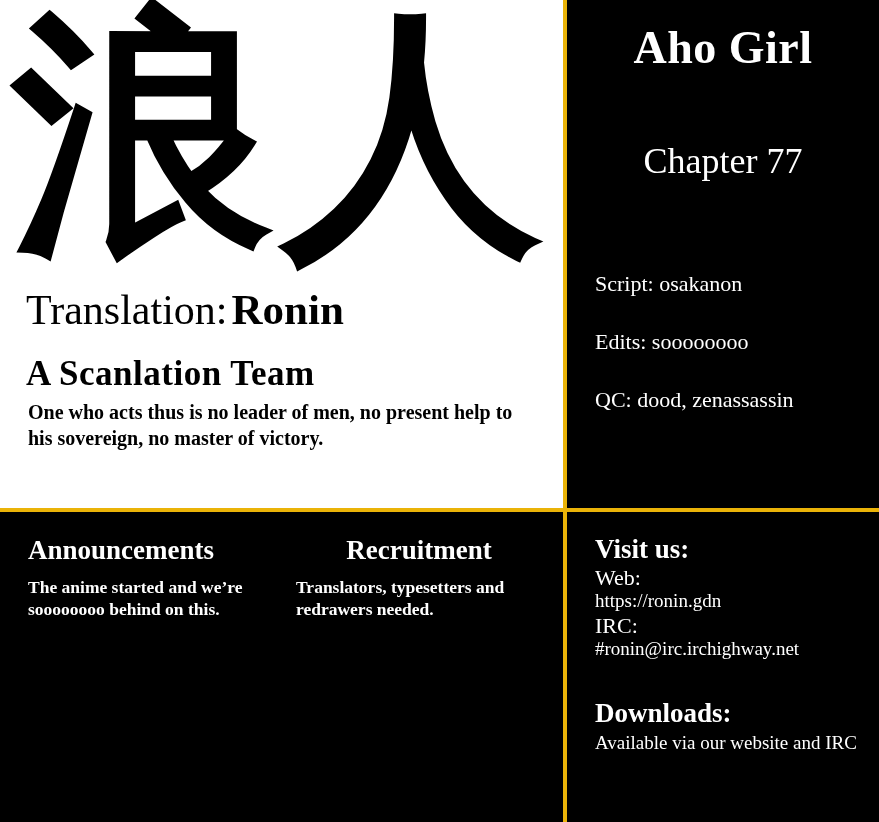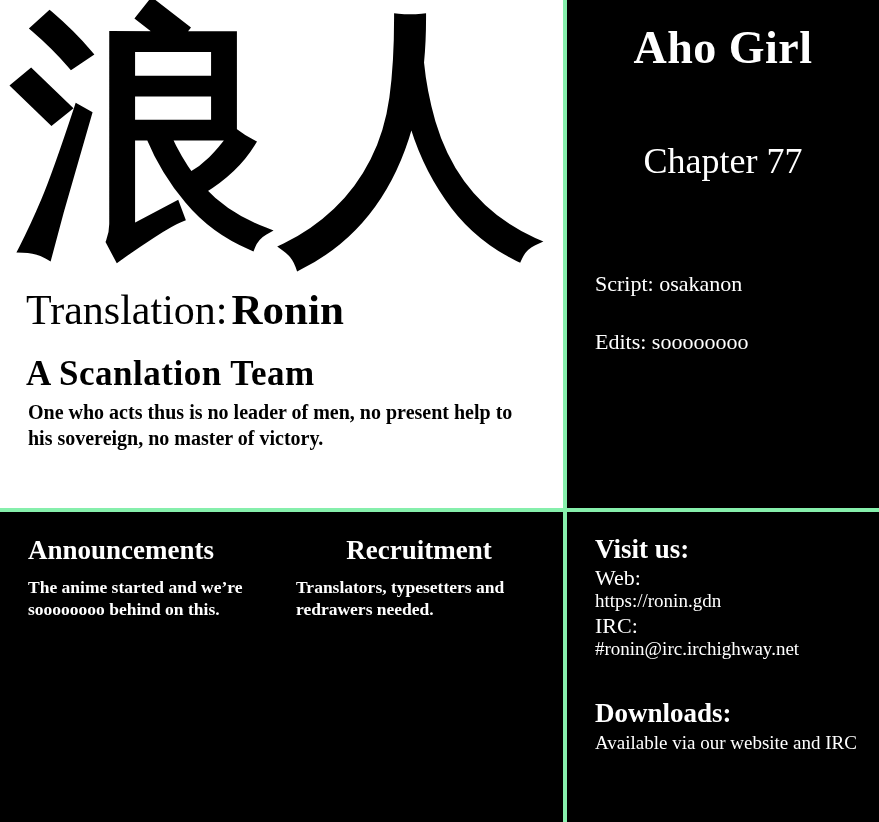--- a/index.html
+++ b/index.html
@@ -10,21 +10,21 @@
   body {
     width: 879px;
     height: 822px;
     font-family: "Liberation Serif", serif;
     overflow: hidden;
   }
   .page {
     position: relative;
     width: 879px;
     height: 822px;
-    background: #86efac;
+    background: #eab308;
   }
 
   
   .panel-credits {
     position: absolute;
     left: 0;
     top: 0;
     width: 563px;
     height: 508px;
     background: #ffffff;
@@ -239,20 +239,21 @@
     <div class="team-line">A Scanlation Team</div>
     <div class="quote">One who acts thus is no leader of men, no present help to his sovereign, no master of victory.</div>
   </div>
 
   <div class="panel-title">
     <div class="series-title">Aho Girl</div>
     <div class="chapter">Chapter 77</div>
     <div class="staff">
       <div class="staff-row">Script: osakanon</div>
       <div class="staff-row">Edits: soooooooo</div>
+      <div class="staff-row">QC: dood, zenassassin</div>
     </div>
   </div>
 
   <div class="panel-news">
     <div class="news-col recruitment">
       <div class="news-heading">Recruitment</div>
       <div class="news-body">Translators, typesetters and redrawers needed.</div>
     </div>
     <div class="news-col announcements">
       <div class="news-heading">Announcements</div>

